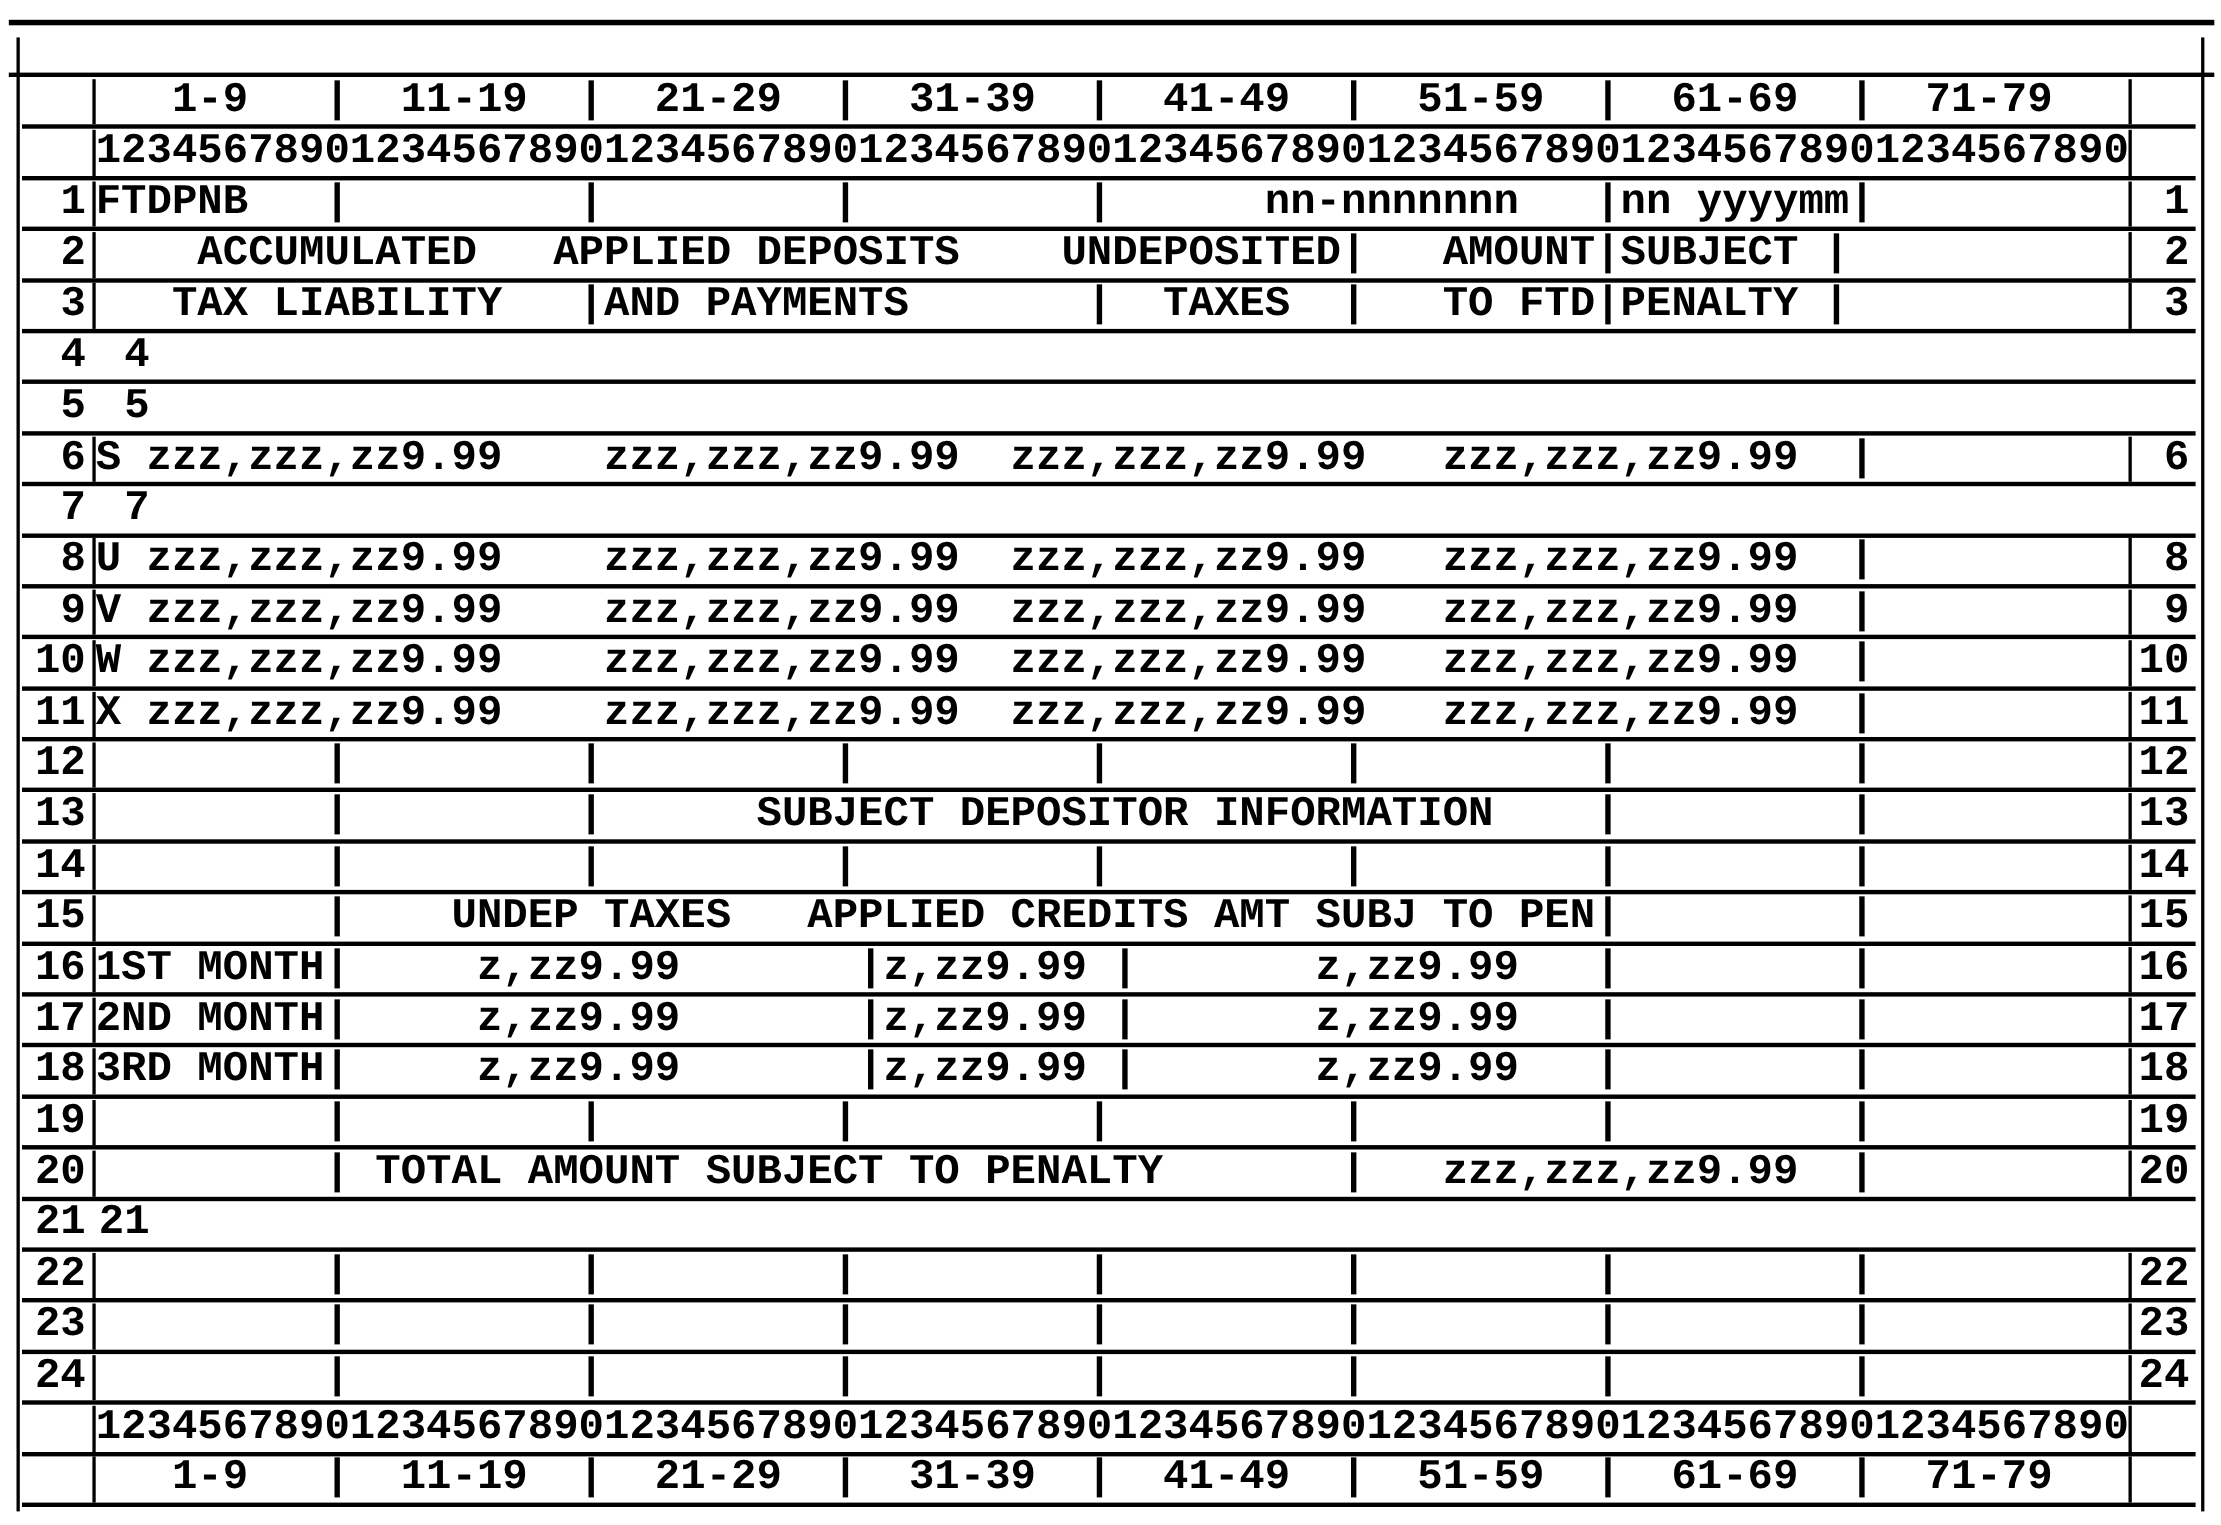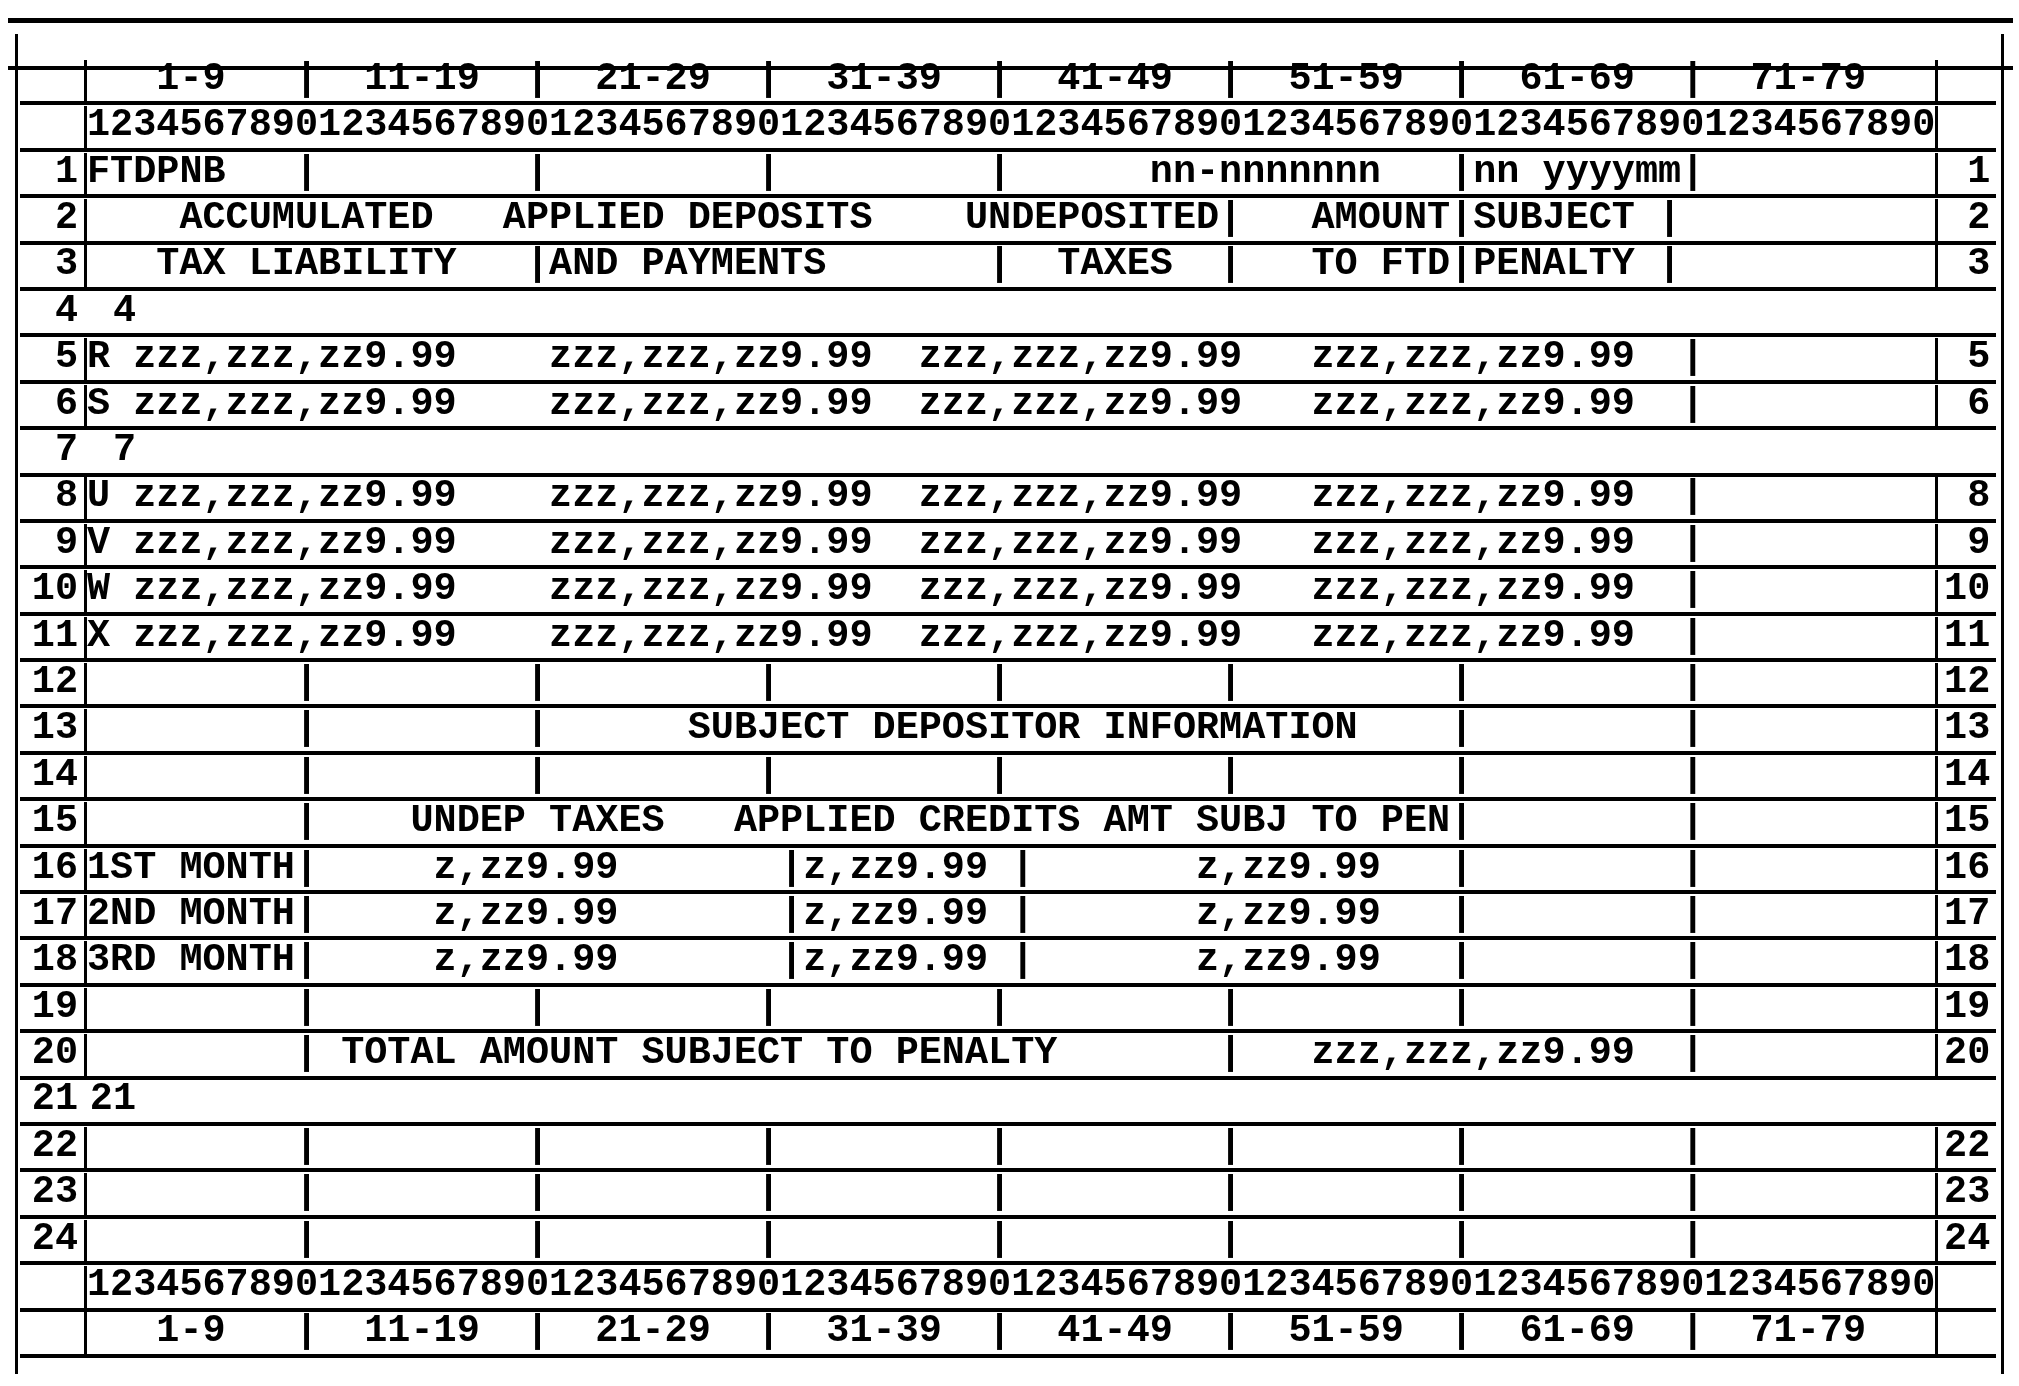--- a/index.html
+++ b/index.html
@@ -28,21 +28,21 @@
     background: #000;
     width: 3px;
   }
   #top-line-1 { top: 18px; left: 8px; width: 2005px; }
   #header-band-line { top: 66px; left: 8px; width: 2005px; height: 4px; }
   #outer-left-border { left: 15px; top: 34px; height: 1340px; }
   #outer-right-border { left: 2001px; top: 34px; height: 1340px; }
 
   #grid-block {
     position: absolute;
-    top: 59px;
+    top: 71px;
     left: 20px;
   }
   .row {
     display: flex;
     align-items: flex-end;
     height: 46.4px;
     border-bottom: 4px solid #000;
     font-size: 38.5px;
     line-height: 1;
   }
@@ -111,21 +111,20 @@
     <div class="rnum">3</div>
   </div>
 
   <div class="row">
     <div class="lnum">4</div>
     <div class="rnum">4</div>
   </div>
 
   <div class="row">
     <div class="lnum">5</div>
-    <div class="gridtext">R zzz,zzz,zz9.99    zzz,zzz,zz9.99  zzz,zzz,zz9.99   zzz,zzz,zz9.99  |          </div>
     <div class="rnum">5</div>
   </div>
 
   <div class="row">
     <div class="lnum">6</div>
     <div class="gridtext">S zzz,zzz,zz9.99    zzz,zzz,zz9.99  zzz,zzz,zz9.99   zzz,zzz,zz9.99  |          </div>
     <div class="rnum">6</div>
   </div>
 
   <div class="row">

